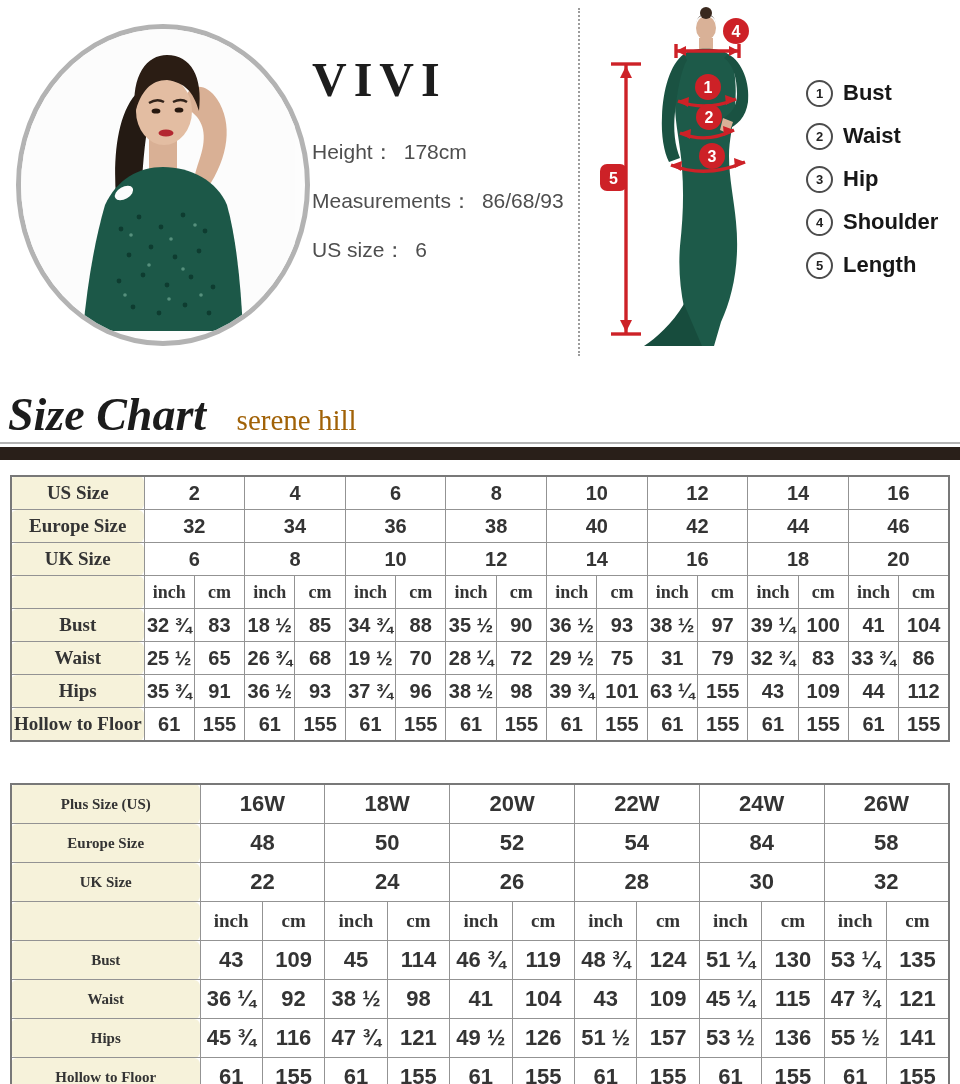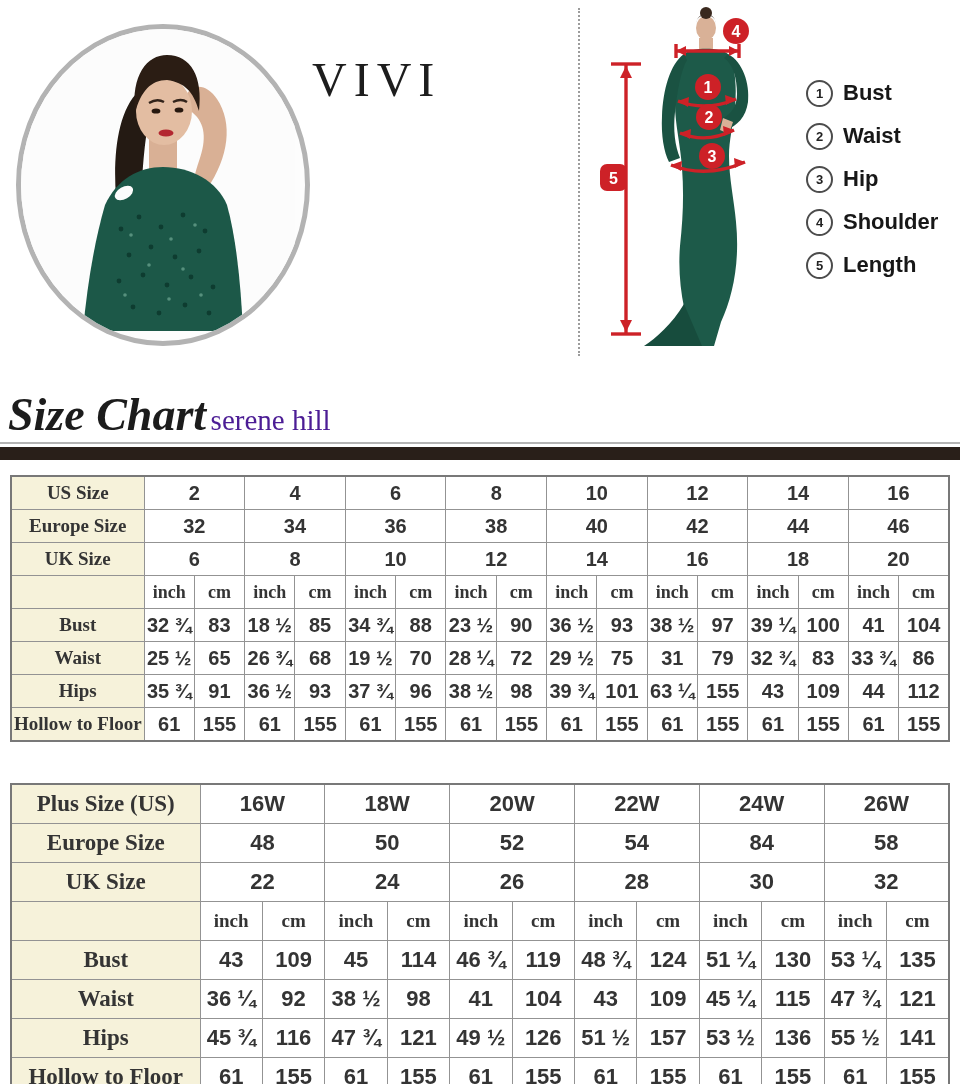--- a/index.html
+++ b/index.html
@@ -9,65 +9,65 @@
   }
   
   .hero{position:absolute;left:0;top:0;width:960px;height:378px;}
   .photo-circle{
     position:absolute;left:16px;top:24px;width:284px;height:312px;border-radius:50%;
     border:5px solid #b3b3b3;overflow:hidden;background:#fdfdfd;
   }
   .brand{
     position:absolute;left:312px;top:52px;
     font-family:"Liberation Serif",serif;font-size:48px;color:#1d1d1d;
-    letter-spacing:7px;font-weight:400;
+    letter-spacing:7px;font-weight:700;
   }
   .model-info{position:absolute;left:312px;top:138px;}
   .info-line{font-size:21px;color:#4e4e4e;margin-bottom:21px;white-space:nowrap;}
   .info-line .val{margin-left:10px;color:#4e4e4e;}
   .dotted-sep{position:absolute;left:578px;top:8px;height:348px;border-left:2px dotted #9c9c9c;}
   .diagram{position:absolute;left:584px;top:4px;width:218px;height:356px;}
   .legend{position:absolute;left:806px;top:78px;}
   .legend-item{display:flex;align-items:center;height:30px;margin-bottom:13px;}
   .circ-num{
     display:inline-flex;align-items:center;justify-content:center;
     width:23px;height:23px;border:2px solid #4c4c4c;border-radius:50%;
     font-size:13px;font-weight:bold;color:#222;margin-right:10px;flex:0 0 auto;
   }
   .legend-label{font-size:22px;font-weight:600;color:#171717;}
   
   .heading{margin:10px 0 0 8px;height:52px;}
   .heading .title{font-family:"Liberation Serif",serif;font-weight:bold;font-size:46px;color:#1c1c1c;font-style:italic;}
-  .heading .subtitle{font-family:"Liberation Serif",serif;font-size:29px;color:#4c1d95;}
+  .heading .subtitle{font-family:"Liberation Serif",serif;font-size:29px;color:#a16207;margin-left:26px;}
   .rule-thin{margin-top:2px;border-top:2px solid #b4b4b4;height:3px;}
   .rule-bar{height:13px;background:#291f19;}
   
   table.size-tbl{
     border-collapse:collapse;table-layout:fixed;width:940px;margin:0 auto;
     border:2px solid #787878;
   }
   table.size-tbl td{
     border:1px solid #939393;text-align:center;vertical-align:middle;
     white-space:nowrap;overflow:hidden;color:#343434;background:#fff;
   }
   td.lbl{
     text-align:left;background:#f6f2da !important;
-    font-family:"Liberation Serif",serif;font-weight:bold;color:#2a2a2a;
+    font-family:"Liberation Serif",serif;font-weight:bold;color:#2a2a2a;border-radius:6px;
   }
   td.unit{font-family:Liberation Serif, serif;font-weight:bold;color:#303030;}
   td.c-cream{background:#f6f2da;}
   td.c-white{background:#ffffff;}
   .table--standard{margin-top:15px !important;}
   .table--standard td{height:30px;font-size:20px;font-weight:bold;}
   .table--standard td.lbl{font-size:19px;}
   .table--standard td.unit{font-size:18px;}
   .table--standard col.lbl-col{width:133px;}
   .table--plus{margin-top:41px !important;}
   .table--plus td{height:36px;font-size:22px;font-weight:bold;}
-  .table--plus td.lbl{font-size:23px;}
+  .table--plus td.lbl{font-size:15px;}
   .table--plus td.unit{font-size:19px;}
   .table--plus col.lbl-col{width:189px;}
 </style>
 </head>
 <body>
 
 <div class="hero">
 
   <div class="photo-circle">
     <svg width="274" height="302" viewBox="0 0 274 302">
@@ -122,20 +122,29 @@
           <circle cx="162" cy="240" r="1.8"></circle>
           <circle cx="104" cy="266" r="1.8"></circle>
         <circle cx="148" cy="270" r="1.8"></circle>
           <circle cx="180" cy="266" r="1.8"></circle>
       </g>
     </svg>
   </div>
 
   <div class="brand">VIVI</div>
   <div class="model-info">
+    <div class="info-line">
+      <span>Height：</span><span class="val">178cm</span>
+    </div>
+    <div class="info-line">
+      <span>Measurements：</span><span class="val">86/68/93</span>
+    </div>
+    <div class="info-line">
+      <span>US size：</span><span class="val">6</span>
+    </div>
   </div>
 
   <div class="dotted-sep"></div>
 
   <svg class="diagram" viewBox="0 0 218 356">
 
     <ellipse cx="122" cy="24" rx="10" ry="12" fill="#d9b197"></ellipse>
     <path d="M112,20 C112,8 132,8 132,20 C132,14 127,10 122,10 C117,10 112,14 112,20 Z" fill="#3a291e"></path>
     <circle cx="122" cy="9" r="6" fill="#3a291e"></circle>
     <path d="M115,34 L129,34 L129,48 L115,48 Z" fill="#d9b197"></path>
@@ -299,21 +308,21 @@
           <td class="unit c-cream">cm</td>
         </tr>
         <tr>
           <td class="lbl">Bust</td>
           <td class="val c-white">32 ¾</td>
           <td class="val c-cream">83</td>
           <td class="val c-white">18 ½</td>
           <td class="val c-cream">85</td>
           <td class="val c-white">34 ¾</td>
           <td class="val c-cream">88</td>
-          <td class="val c-white">23 ½</td>
+          <td class="val c-white">35 ½</td>
           <td class="val c-cream">90</td>
           <td class="val c-white">36 ½</td>
           <td class="val c-cream">93</td>
           <td class="val c-white">38 ½</td>
           <td class="val c-cream">97</td>
           <td class="val c-white">39 ¼</td>
           <td class="val c-cream">100</td>
           <td class="val c-white">41</td>
           <td class="val c-cream">104</td>
         </tr>

